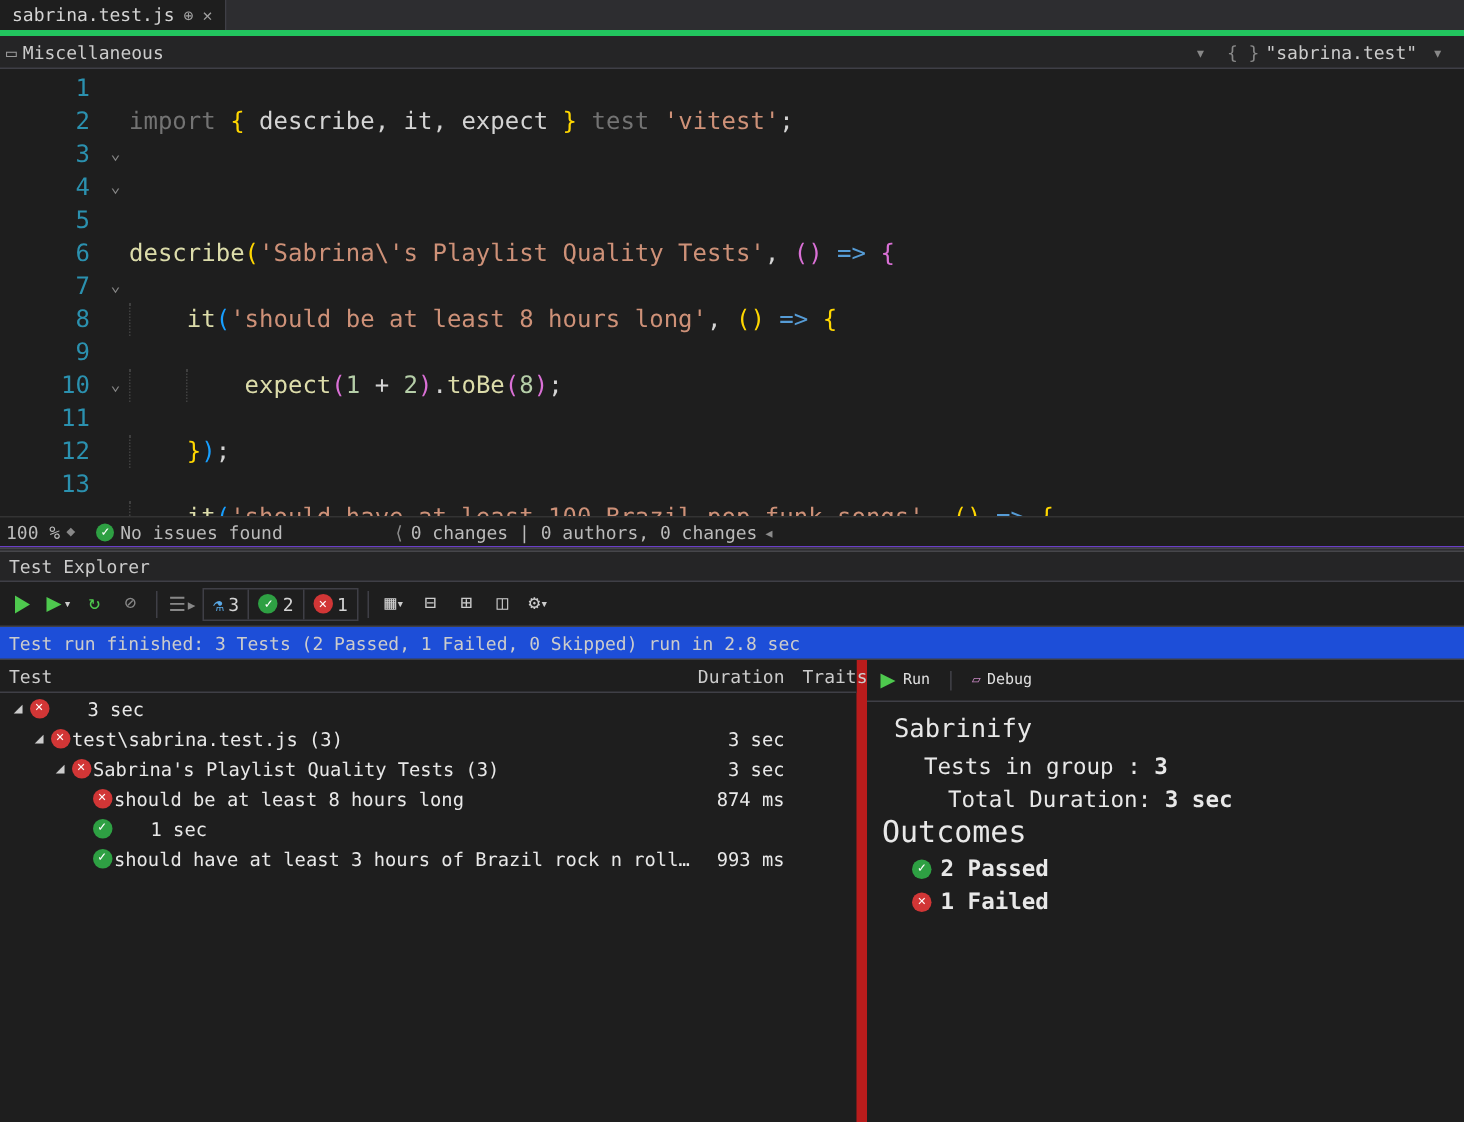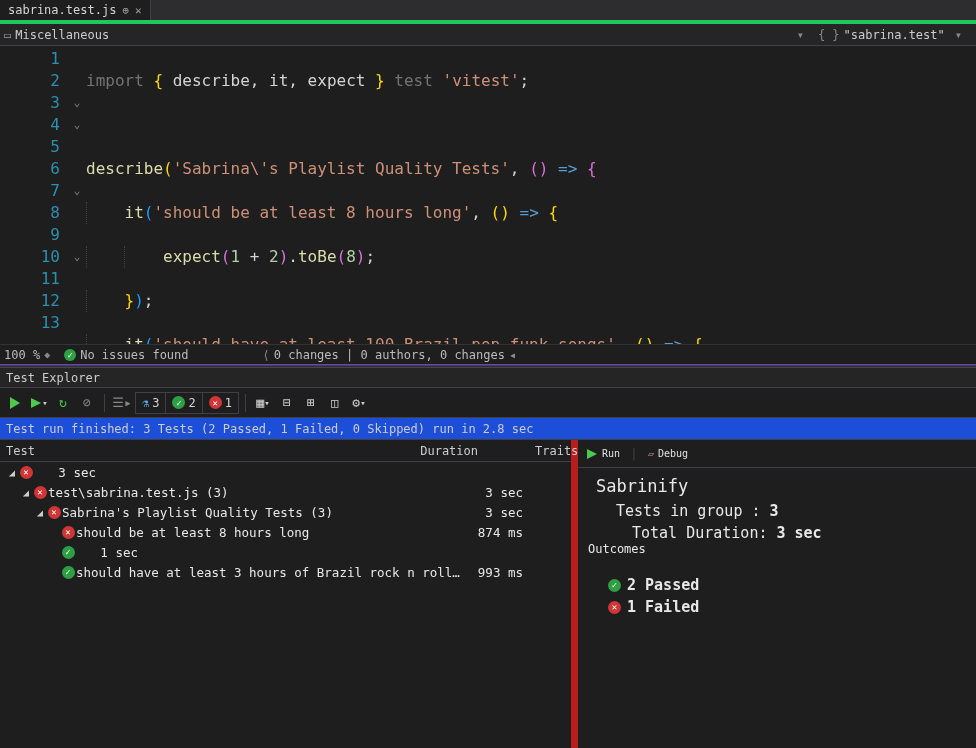--- a/index.html
+++ b/index.html
@@ -172,21 +172,21 @@
     height:22px;
     display:flex;
     align-items:center;
     background:#1e1e1e;
     border-bottom:1px solid #3f3f46;
     font-size:12px;
     color:#ccc;
   }
   .col-test { flex:1; padding-left:6px; }
   .col-dur { width:70px; text-align:right; padding-right:8px; }
-  .col-traits { width:40px; padding-left:4px;margin-left:45px; }
+  .col-traits { width:40px; padding-left:4px; }
   .tree-body { flex:1; overflow:auto; }
   .tree-row {
     height:20px;
     display:flex;
     align-items:center;
     font-size:12.5px;
     color:#e8e8e8;
     cursor:pointer;
   }
   .tw { display:inline-block; width:12px; text-align:center; color:#ccc; font-size:10px; }
@@ -429,21 +429,21 @@
       </span>
     </div>
     <div class="detail-body">
       <div class="gs-name">Sabrinify</div>
       <div class="gs-line">
         <span>Tests in group :</span> <b>3</b>
       </div>
       <div class="gs-line2">
         <span>Total Duration:</span> <b>3  sec</b>
       </div>
-      <div style="font-size:12px; margin-bottom:20px">Outcomes</div>
+      <div style="font-size:20px; margin-bottom:4px">Outcomes</div>
       <div class="out-line">
         <span class="pass-ico">✓</span>
         <b>2 Passed</b>
       </div>
       <div class="out-line">
         <span class="fail-ico">✕</span>
         <b>1 Failed</b>
       </div>
     </div>
   </div>

